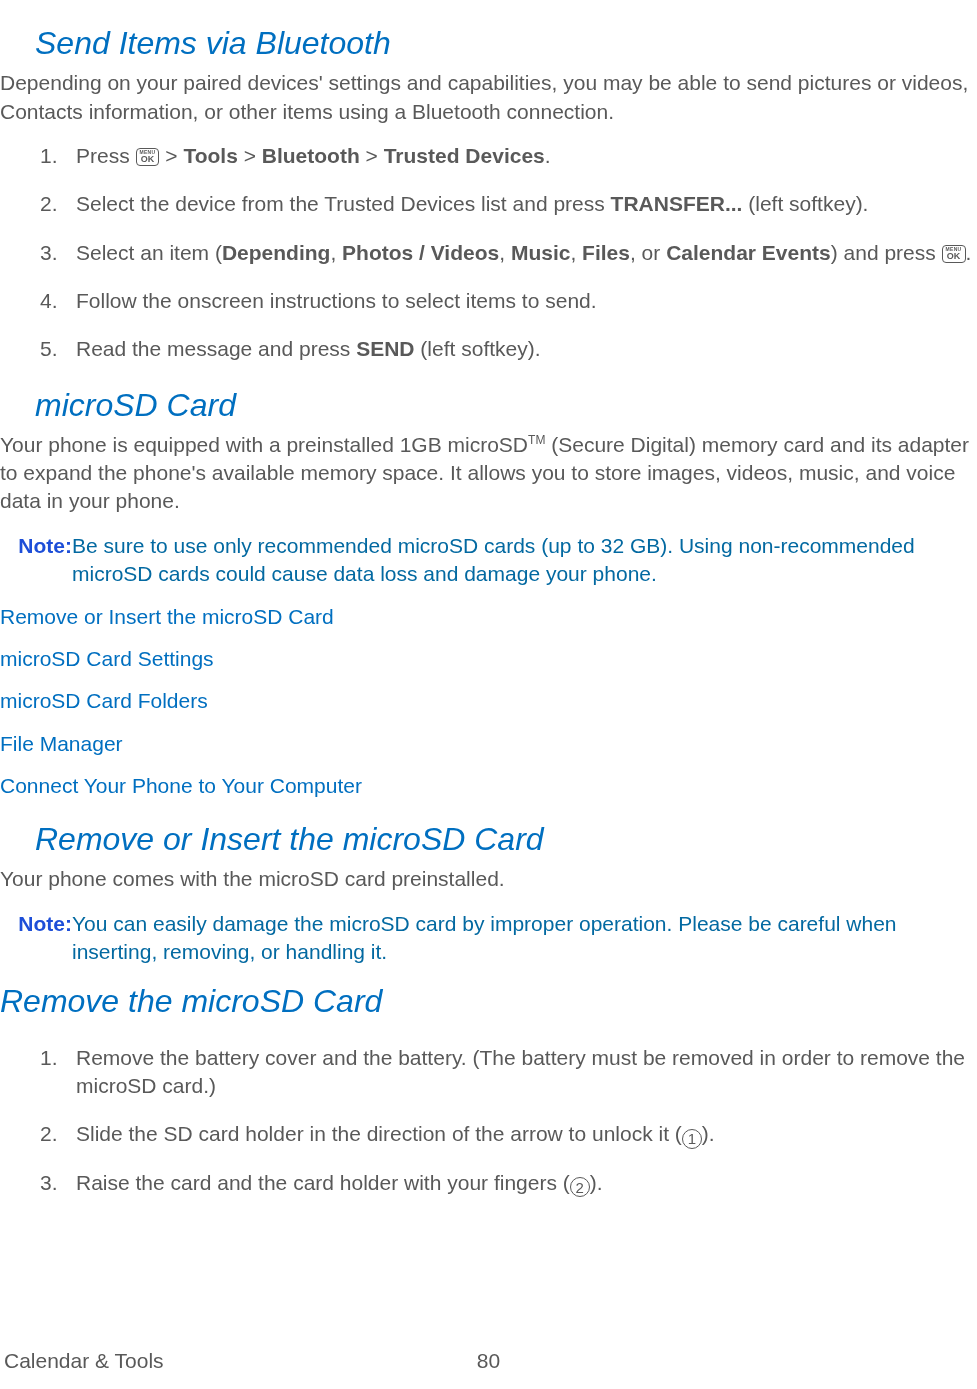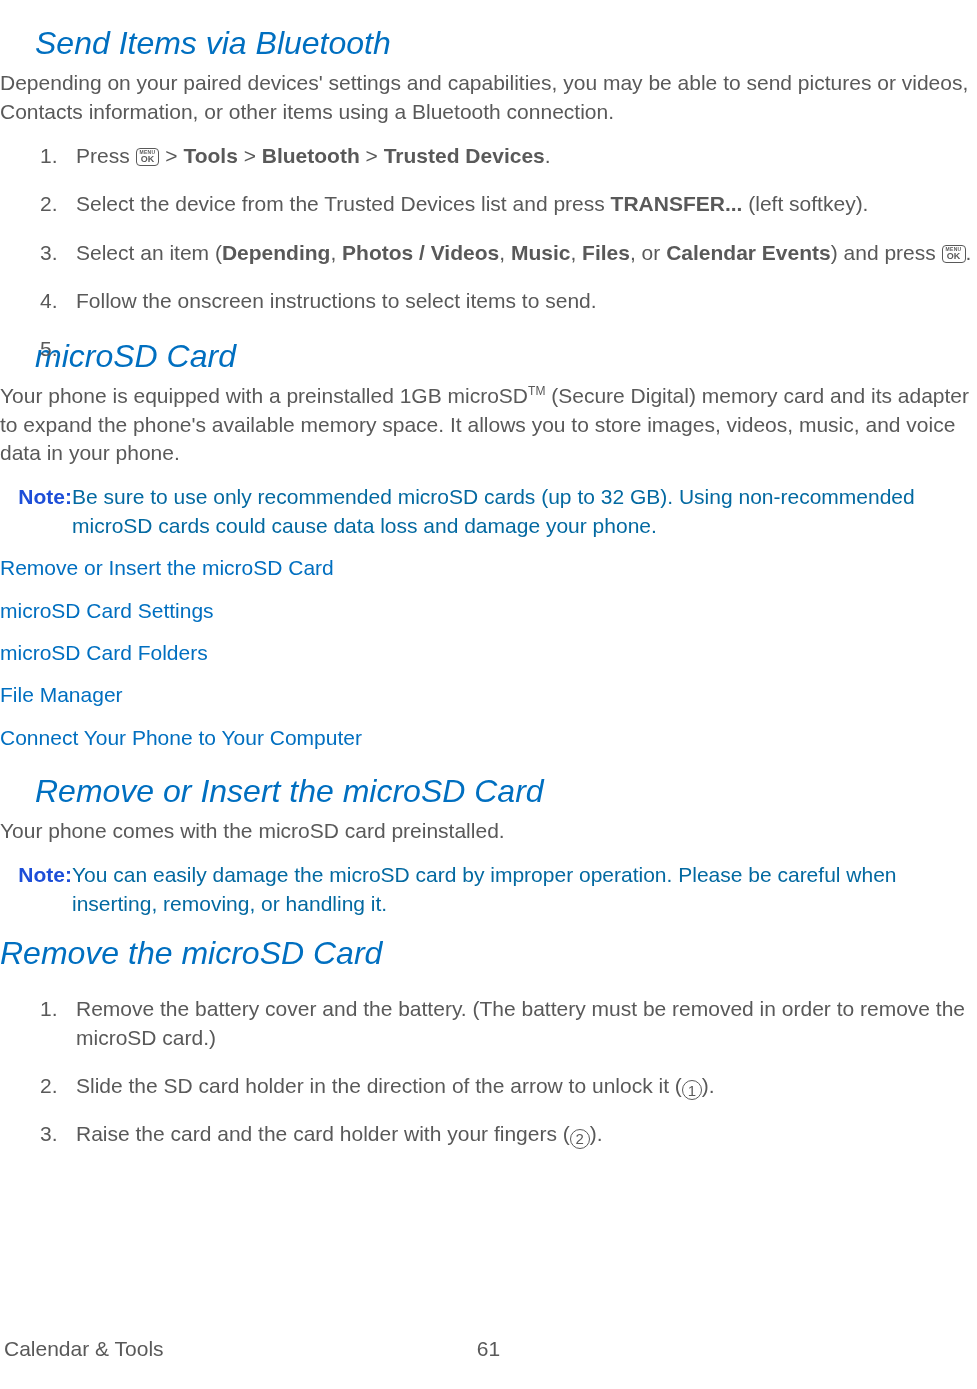--- a/index.html
+++ b/index.html
@@ -87,21 +87,21 @@
       align-items: center;
       justify-content: center;
       font-size: 15px;
       vertical-align: -3px;
       line-height: 1;
     }
     .bold { font-weight: bold; }
     .tm { font-size: 12px; vertical-align: super; }
     .footer {
       position: fixed;
-      bottom: 26px;
+      bottom: 14px;
       left: 0;
       width: 977px;
       color: #595959;
       font-size: 21px;
       padding: 0 4px;
     }
     .footer-inner { display:flex; }
     .footer-left { flex:1; }
     .footer-center { flex:1; text-align:center; }
     .footer-right { flex:1; }
@@ -130,20 +130,23 @@
     <span>
       <span>Select an item (</span><span class="bold">Depending</span><span>, </span><span class="bold">Photos / Videos</span><span>, </span><span class="bold">Music</span><span>, </span><span class="bold">Files</span><span>, or </span><span class="bold">Calendar Events</span><span>) and press </span><span class="key-icon"><span class="tiny">MENU</span><span>OK</span></span><span>.</span>
     </span>
   </li>
   <li>
     <span class="num">4.</span>
     <span>Follow the onscreen instructions to select items to send.</span>
   </li>
   <li>
     <span class="num">5.</span>
+    <span>
+      <span>Read the message and press </span><span class="bold">SEND</span><span> (left softkey).</span>
+    </span>
   </li>
 </ol>
 
 <h2 class="heading-blue-italic h2">microSD Card</h2>
 <p class="body-text">
   <span>Your phone is equipped with a preinstalled 1GB microSD</span><span class="tm">TM</span><span> (Secure Digital) memory card and its adapter to expand the phone's available memory space. It allows you to store images, videos, music, and voice data in your phone.</span>
 </p>
 
 <div class="note-row">
   <div class="note-label">Note:</div>
@@ -181,16 +184,16 @@
     <span class="num">3.</span>
     <span>
       <span>Raise the card and the card holder with your fingers (</span><span class="circled">2</span><span>).</span>
     </span>
   </li>
 </ol>
 
 <div class="footer">
   <div class="footer-inner">
     <div class="footer-left">Calendar &amp; Tools</div>
-    <div class="footer-center">61</div>
+    <div class="footer-center">80</div>
     <div class="footer-right"></div>
   </div>
 </div>
 
 </body></html>

